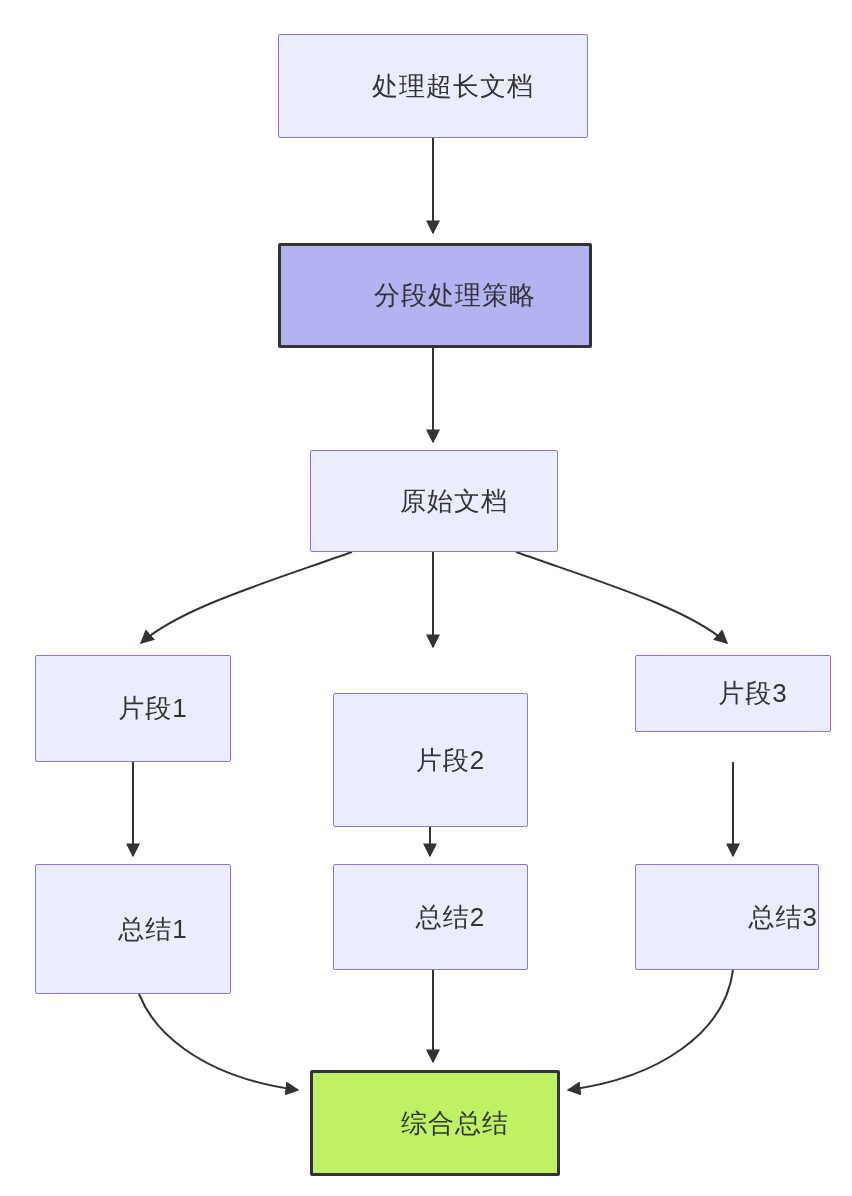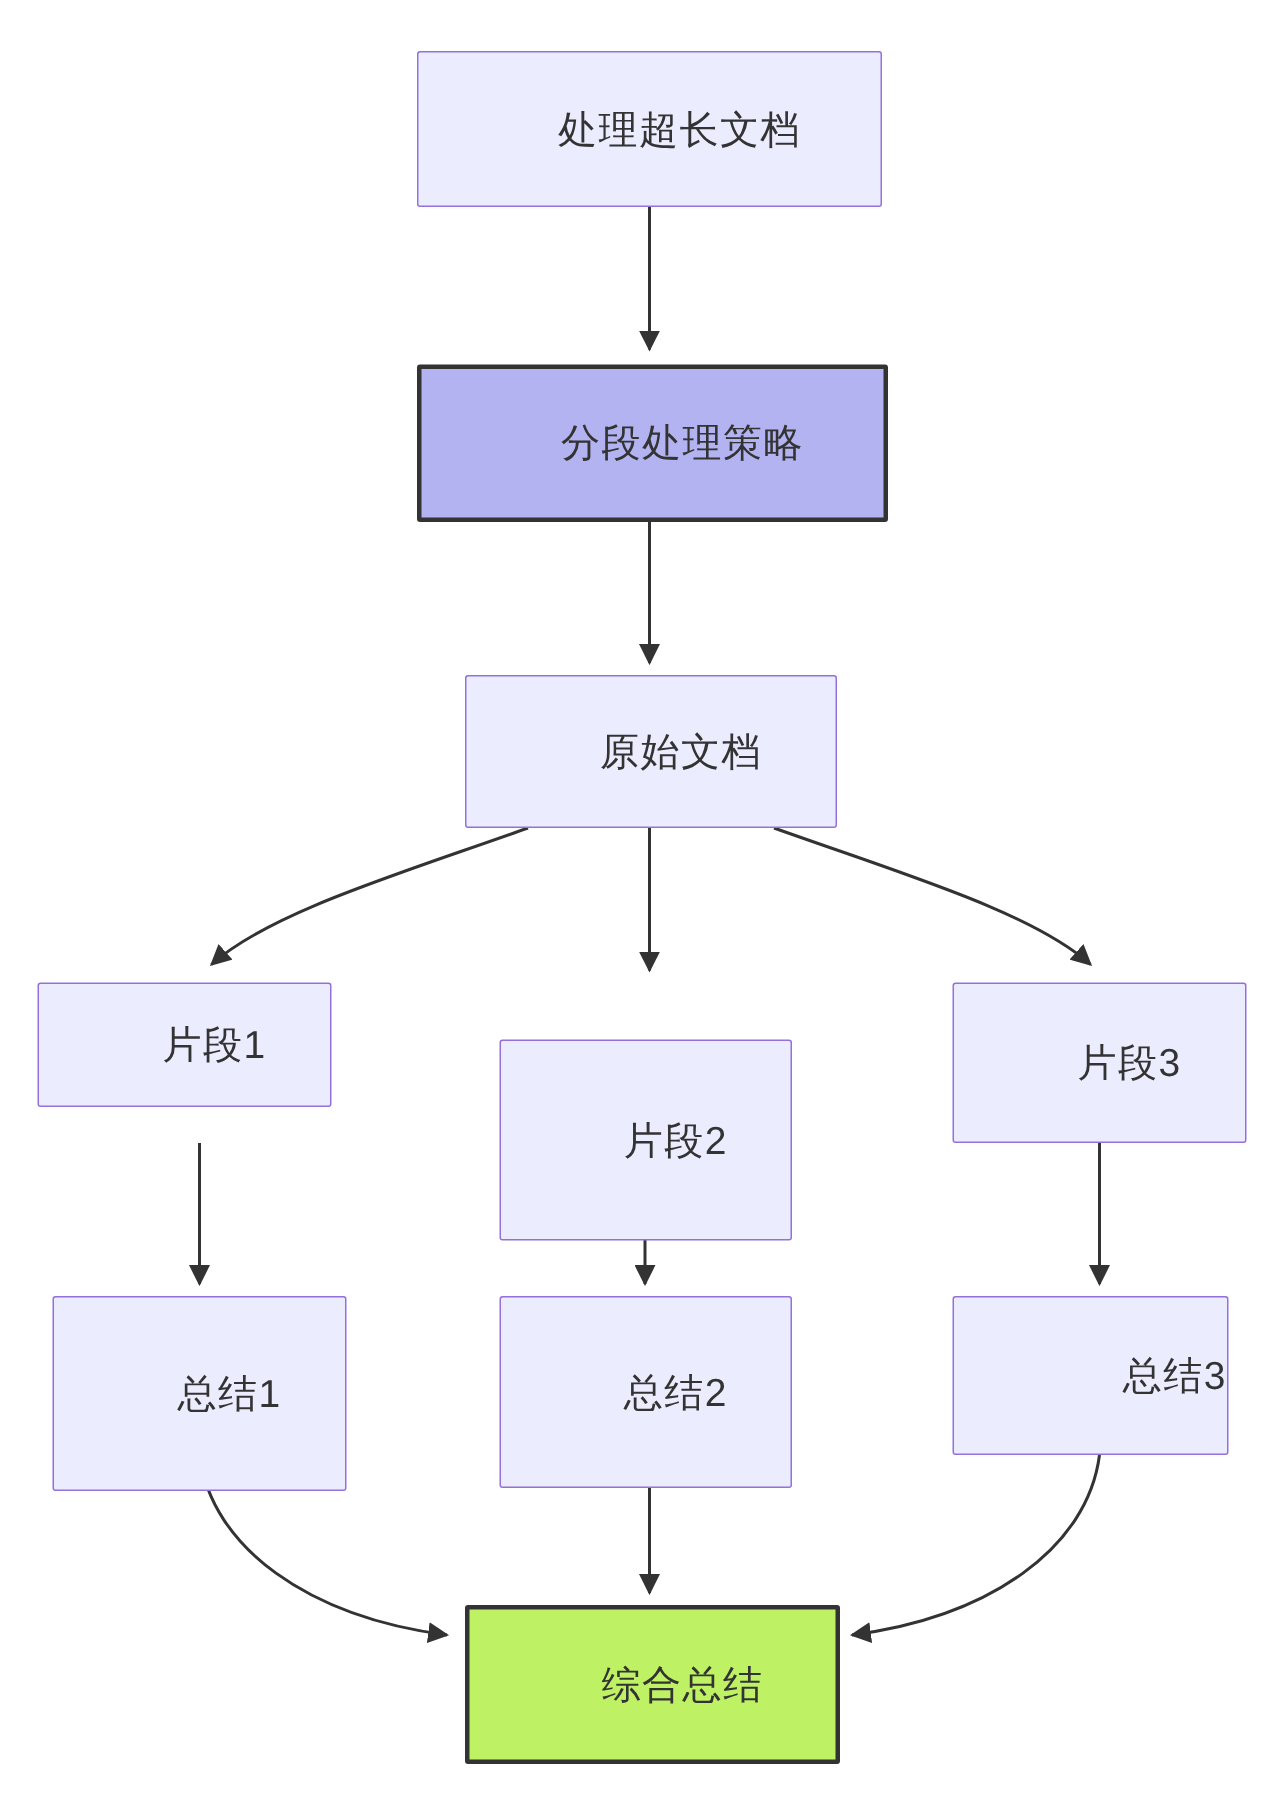--- a/index.html
+++ b/index.html
@@ -41,25 +41,25 @@
     background: #b3b3f1;
     border: 3px solid #333333;
   }
   .node.final {
     background: #bef264;
     border: 3px solid #333333;
   }
   #n-start    { left: 278px; top: 34px;   width: 310px; height: 104px; }
   #n-strategy { left: 278px; top: 243px;  width: 314px; height: 105px; }
   #n-original { left: 310px; top: 450px;  width: 248px; height: 102px; }
-  #n-frag1    { left: 25px;  top: 655px;  width: 196px; height: 83px; }
+  #n-frag1    { left: 35px;  top: 655px;  width: 196px; height: 107px; }
   #n-frag2    { left: 333px; top: 693px;  width: 195px; height: 134px; }
-  #n-frag3    { left: 635px; top: 655px;  width: 196px; height: 107px; }
+  #n-frag3    { left: 635px; top: 655px;  width: 196px; height: 77px; }
   #n-sum1     { left: 35px;  top: 864px;  width: 196px; height: 130px; }
-  #n-sum2     { left: 333px; top: 864px;  width: 195px; height: 128px; }
+  #n-sum2     { left: 333px; top: 864px;  width: 195px; height: 106px; }
   #n-sum3     { left: 635px; top: 864px;  width: 184px; height: 106px; justify-content: flex-end; }
   #n-final    { left: 310px; top: 1070px; width: 250px; height: 106px; }
 </style>
 </head>
 <body>
 
 <div class="canvas">
 
   <svg class="edges" viewBox="0 0 852 1196">
     <defs>

